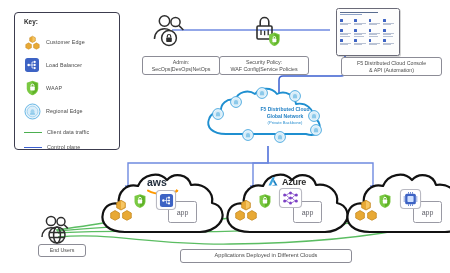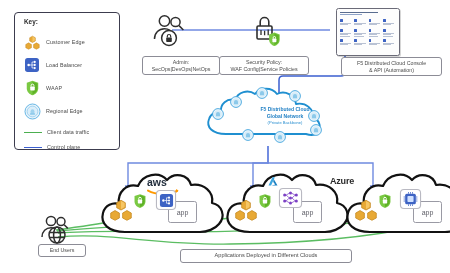--- a/index.html
+++ b/index.html
@@ -43,22 +43,22 @@
   #console .cell i.c{top:6.8px;width:74%;}
 
   
   #gnet{left:196px;top:86px;width:142px;height:60px;}
   #gnet .txt{position:absolute;left:52px;top:20px;width:74px;text-align:center;
              font-size:5px;font-weight:bold;color:#1f7fc4;line-height:1.35;}
   #gnet .txt .sub{font-weight:normal;font-size:4.1px;color:#2a8fd0;}
 
   
   .pcloud{position:absolute;width:133px;height:72px;}
-  .pcloud .brand{position:absolute;display:flex;gap:3px;}
-  .pcloud .brandtxt{font-size:9px;font-weight:bold;letter-spacing:-.2px;margin-left:48px;}
+  .pcloud .brand{position:absolute;display:flex;align-items:center;gap:3px;}
+  .pcloud .brandtxt{font-size:9px;font-weight:bold;letter-spacing:-.2px;}
 
   .appbox{position:absolute;width:27px;height:20px;border:1.1px solid #9a9aa4;border-radius:2.5px;
           background:#fff;display:flex;align-items:center;justify-content:center;
           font-size:7px;color:#5d5d66;}
   .lbicon{position:absolute;width:18px;height:18px;border-radius:3px;display:flex;
           align-items:center;justify-content:center;box-shadow:0 0 0 1.1px #b9b9c2;background:#fff;}
 
   #users-lab{left:38px;top:244px;width:48px;height:13px;}
   #apps-lab{left:180px;top:249px;width:172px;height:14px;font-size:5.6px;}
   #admin-lab{left:142px;top:56px;width:78px;height:19px;}

